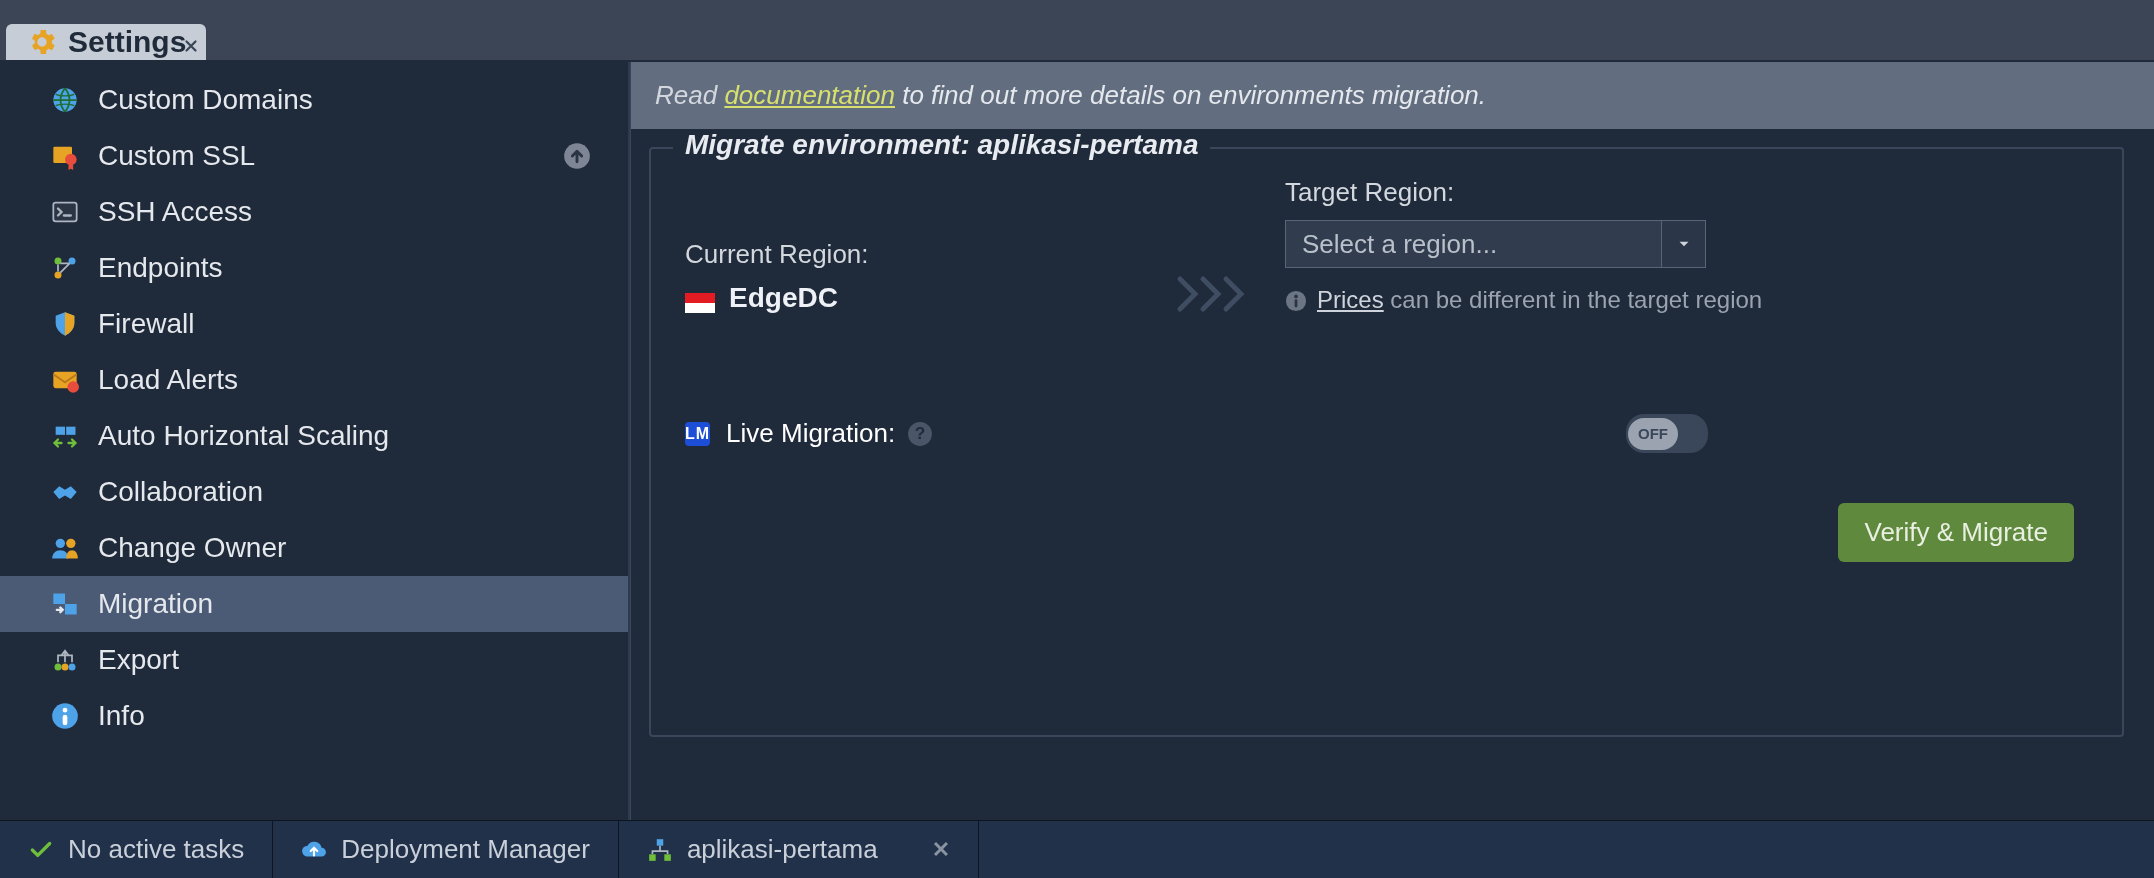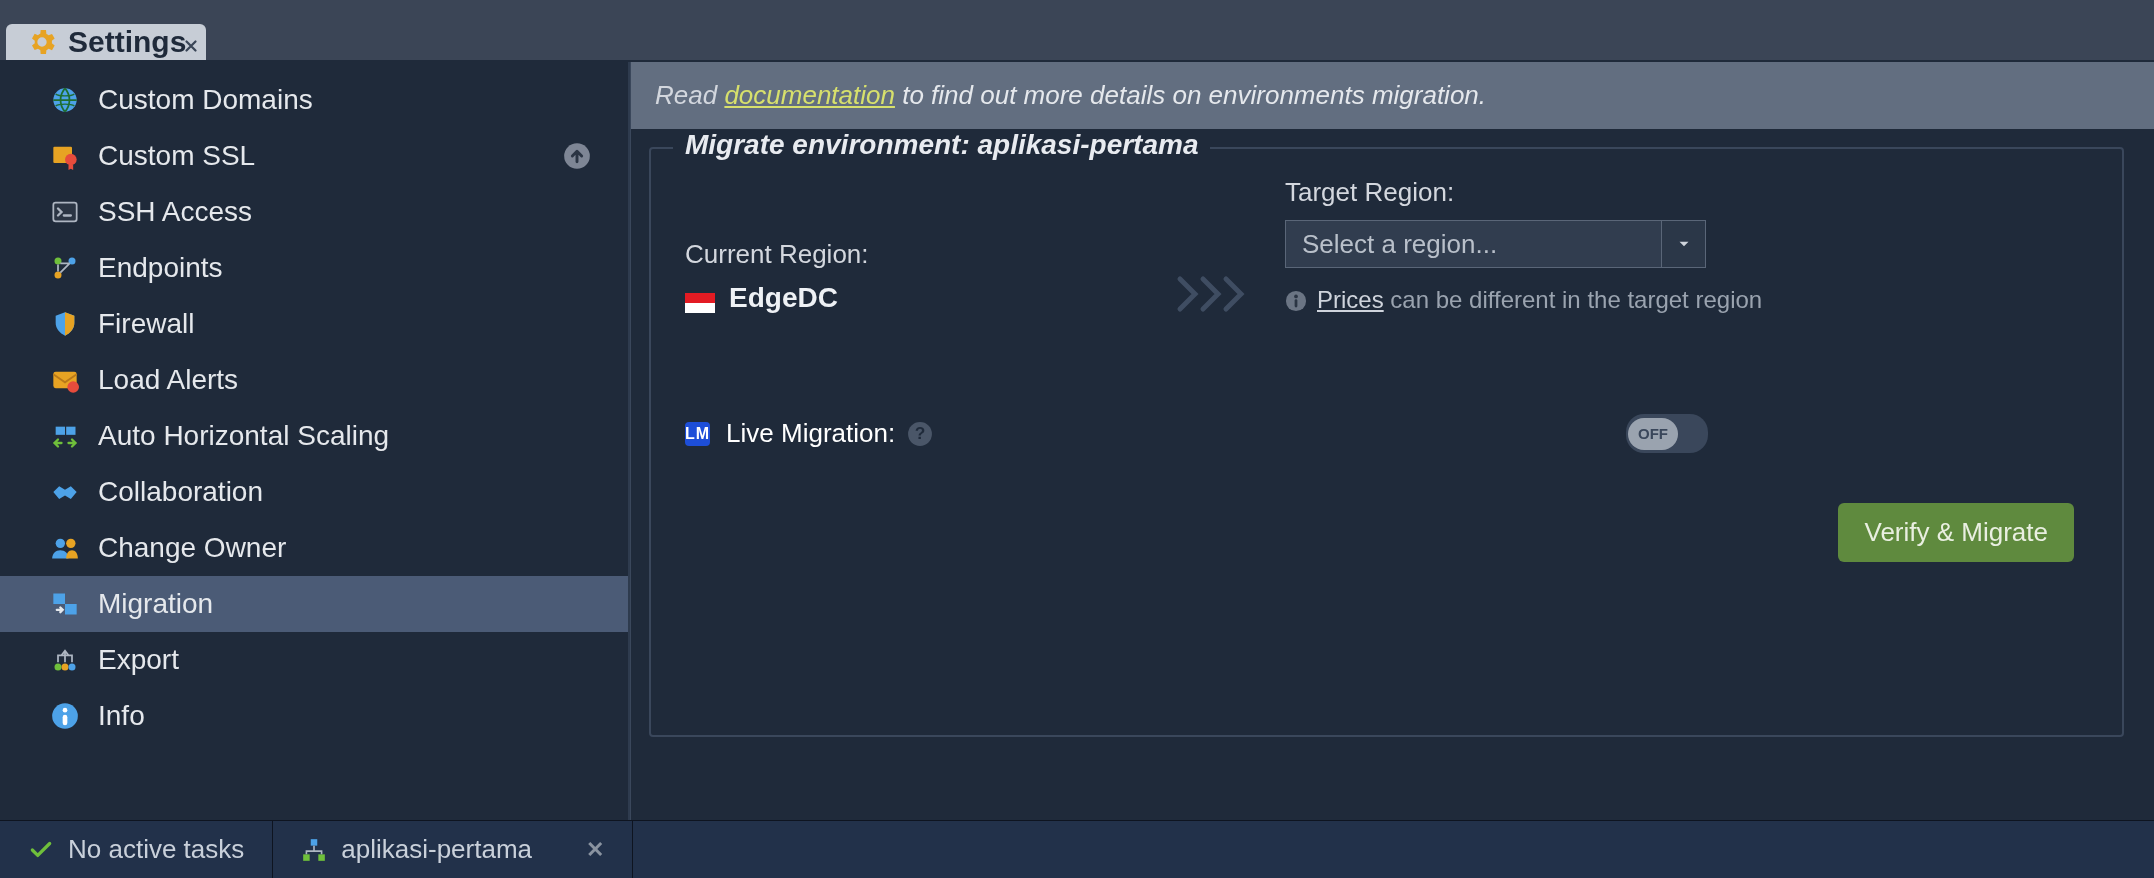--- a/index.html
+++ b/index.html
@@ -297,20 +297,29 @@
 
 <div class="footer">
   <div class="cell">
     <span class="icon">
       <svg viewBox="0 0 24 24" width="26" height="26">
           <path d="M4 12l5 5L20 6" stroke="#6fbf3b" stroke-width="3" fill="none" stroke-linecap="round" stroke-linejoin="round"></path>
         </svg>
     </span>
     <span>No active tasks</span>
   </div>
+  <div class="cell">
+    <span class="icon">
+      <svg viewBox="0 0 24 24" width="28" height="28">
+          <path d="M6 18a5 5 0 010-10 7 7 0 0113 2 4 4 0 010 8H6z" fill="#4da2e8"></path>
+          <path d="M12 17V10m-3 3l3-3 3 3" stroke="#fff" stroke-width="2" fill="none" stroke-linecap="round"></path>
+        </svg>
+    </span>
+    <span>Deployment Manager</span>
+  </div>
   <div class="cell tab-cell">
     <span class="icon">
       <svg viewBox="0 0 24 24" width="28" height="28">
           <rect x="9" y="2" width="6" height="6" fill="#4da2e8"></rect>
           <rect x="2" y="16" width="6" height="6" fill="#6fbf3b"></rect>
           <rect x="16" y="16" width="6" height="6" fill="#6fbf3b"></rect>
           <path d="M12 8v5M12 13H5v3M12 13h7v3" stroke="#aeb6c2" stroke-width="1.5" fill="none"></path>
         </svg>
     </span>
     <span>aplikasi-pertama</span>

